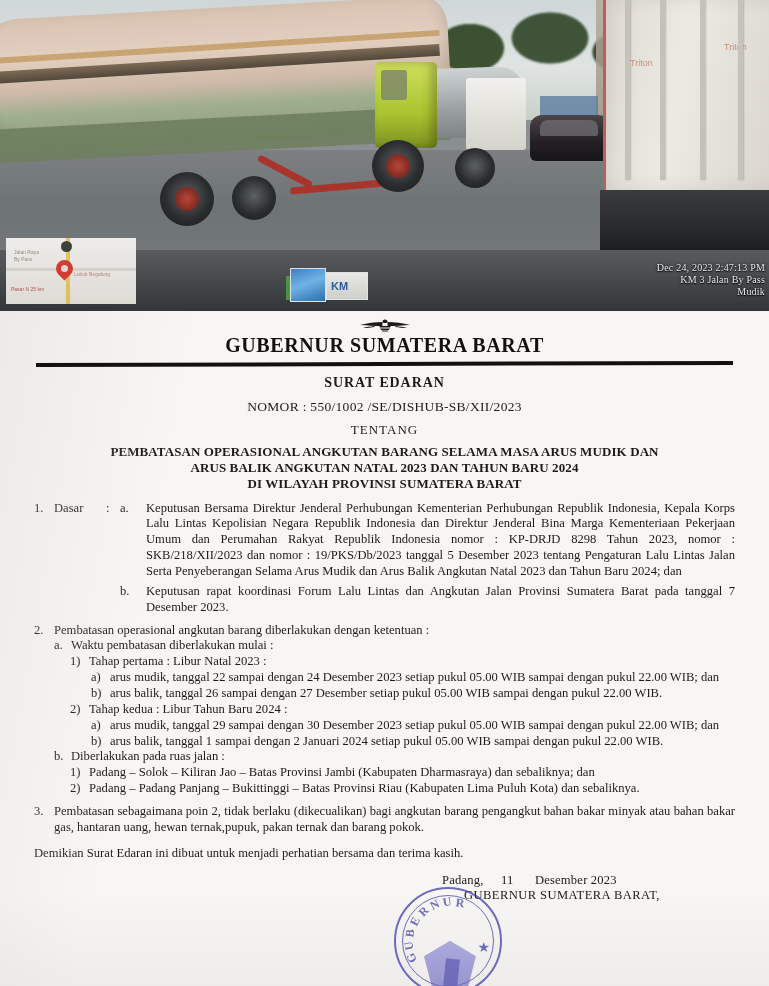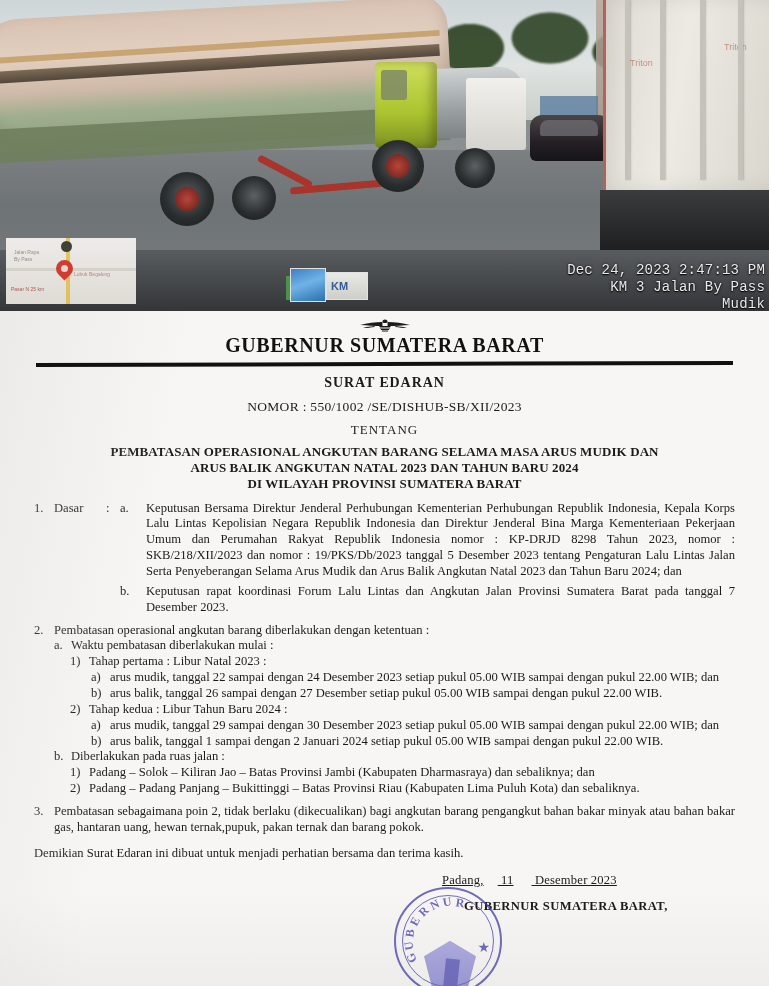--- a/index.html
+++ b/index.html
@@ -201,22 +201,22 @@
   }
   .green-patch {
     position: absolute; left: 286px; top: 276px; width: 22px; height: 24px;
     background: #4d9a4a; opacity: .9;
   }
 
   
   .stamp {
     position: absolute; right: 4px; top: 262px;
     text-align: right;
-    font-family: Liberation Mono, monospace;
-    font-size: 14px;
+    font-family: Liberation Serif, serif;
+    font-size: 10px;
     line-height: 1.22;
     color: #e9eaea;
     text-shadow: 0 0 3px rgba(0,0,0,.85), 0 1px 1px rgba(0,0,0,.9);
     letter-spacing: .2px;
   }
 
   
   .doc {
     position: relative;
     width: 769px;
@@ -303,25 +303,25 @@
   .lvl-road .txt { flex: 1; }
 
   .closing { margin-top: 10px; font-size: 12.6px; }
 
   .signblock {
     margin-top: 11px;
     margin-left: 408px;
     font-size: 12.6px;
     position: relative;
   }
-  .sign-date { letter-spacing: .2px; text-decoration: underline; }
+  .sign-date { letter-spacing: .2px; }
   .sign-date .city { margin-right: 14px; }
   .sign-date .day { margin-right: 18px; }
   .sign-title {
-    font-weight: bold; letter-spacing: .4px; margin-top: 11px; margin-left: 22px;
+    font-weight: normal; letter-spacing: .4px; margin-left: 22px;
   }
 
   .seal {
     position: absolute;
     left: -48px; top: 14px;
     width: 108px; height: 108px;
     border: 2px solid #3a37a8;
     border-radius: 50%;
     opacity: .72;
     overflow: hidden;

